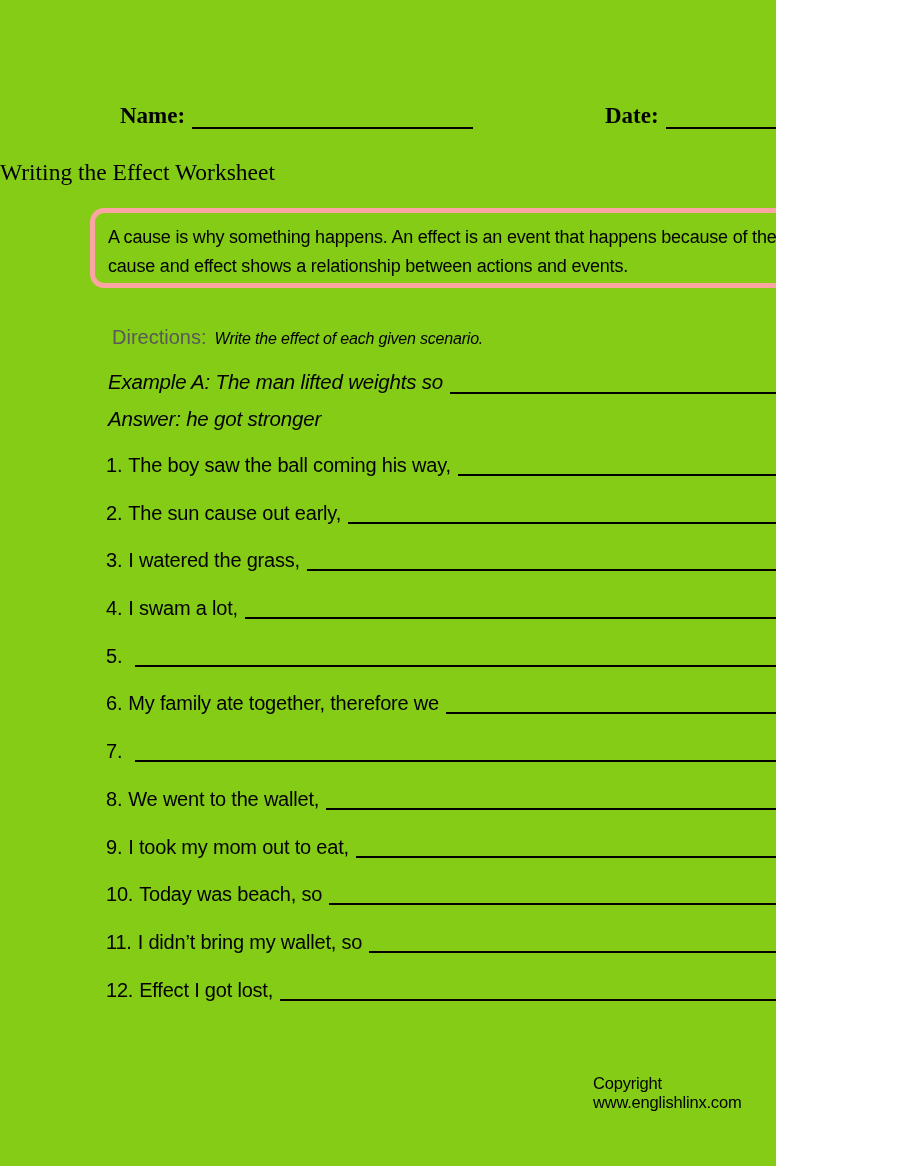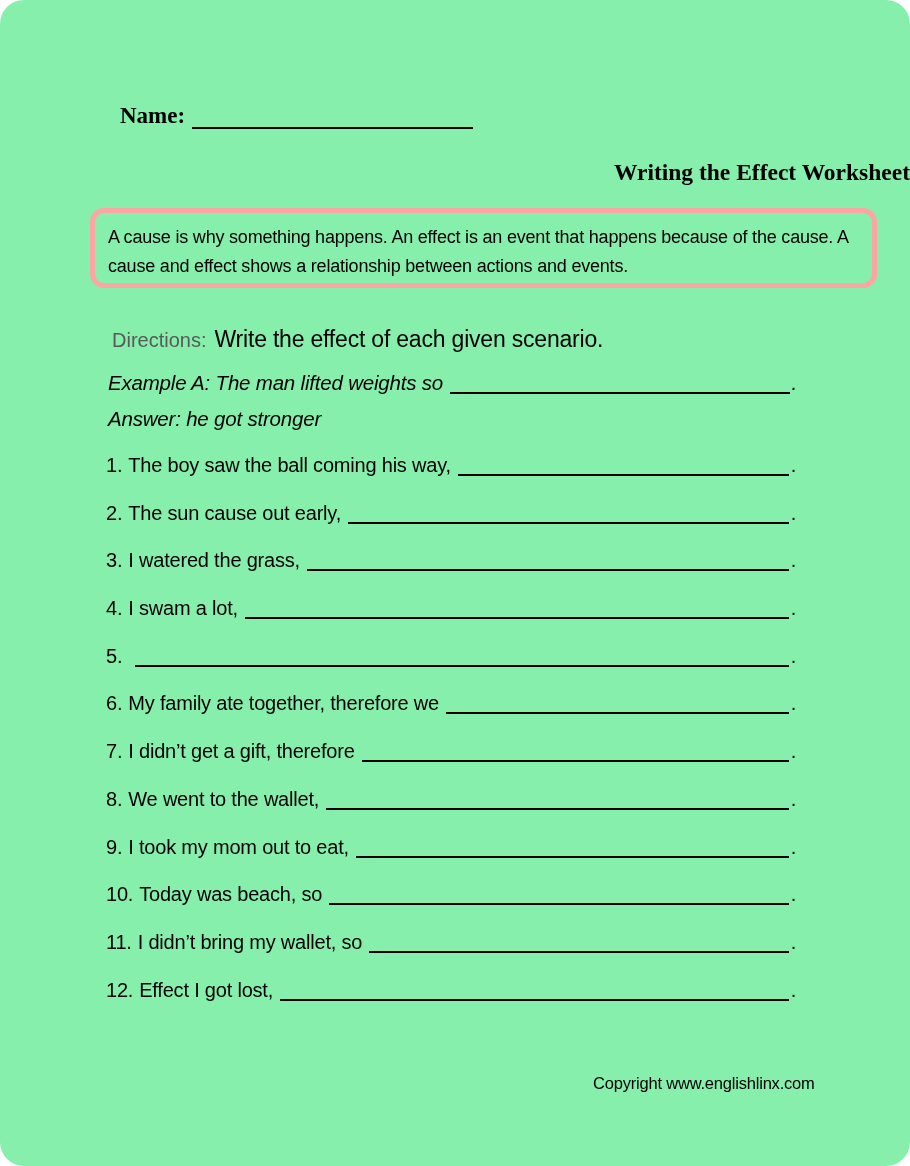--- a/index.html
+++ b/index.html
@@ -1,25 +1,24 @@
 <!DOCTYPE html>
 <html><head>
 <meta charset="utf-8">
 <style>
   * { margin: 0; padding: 0; box-sizing: border-box; }
   html, body { background: #ffffff; }
   .page {
     position: relative;
-    width: 910px;
+    width: 776px;
     height: 1166px;
-    background: #86efac;
+    background: #84cc16;
     font-family: "Liberation Sans", sans-serif;
     color: #000000;
     overflow: hidden;
-    border-radius: 24px;
   }
 
   
   .name-block, .date-block {
     position: absolute;
     top: 103px;
     font-family: "Liberation Serif", serif;
     font-weight: bold;
     font-size: 23px;
     white-space: nowrap;
@@ -35,23 +34,23 @@
   }
   .name-line { width: 281px; }
   .date-line { width: 117px; }
 
   
   .title {
     position: absolute;
     top: 159px;
     left: 0;
     width: 100%;
-    text-align: right;
+    text-align: left;
     font-family: "Liberation Serif", serif;
-    font-weight: bold;
+    font-weight: normal;
     font-size: 23.5px;
   }
 
   
   .def-box {
     position: absolute;
     left: 90px;
     top: 208px;
     width: 787px;
     height: 80px;
@@ -68,34 +67,35 @@
     position: absolute;
     left: 112px;
     top: 326px;
     white-space: nowrap;
   }
   .directions-label {
     font-size: 20px;
     color: #595959;
   }
   .directions-text {
-    font-size: 23px;
+    font-size: 16px;
     color: #000;
     margin-left: 8px;
     letter-spacing: -0.2px;
+    font-style: italic;
   }
 
   
   .example-line {
     position: absolute;
     left: 108px;
     top: 371px;
     width: 689px;
     display: flex;
-    align-items: center;
+    align-items: flex-end;
     height: 23px;
     font-style: italic;
     font-size: 20.5px;
     letter-spacing: -0.2px;
     white-space: nowrap;
   }
   .example-line .blank { margin-left: 7px; }
   .answer-line {
     position: absolute;
     left: 108px;
@@ -131,32 +131,34 @@
   }
   .period { margin-left: 2px; }
 
   
   .copyright {
     position: absolute;
     left: 593px;
     top: 1074px;
     font-size: 16.5px;
     letter-spacing: -0.2px;
-    text-align: center;
   }
 </style>
 </head>
 <body>
 
 <div class="page">
 
   <div class="name-block">
     <span>Name:</span><span class="write-line name-line"></span>
   </div>
 
+  <div class="date-block">
+    <span>Date:</span><span class="write-line date-line"></span>
+  </div>
 
   <div class="title">Writing the Effect Worksheet</div>
 
   <div class="def-box">
     <span>A cause is why something happens. An effect is an event that happens because of the cause. A cause and effect shows a relationship between actions and events.</span>
   </div>
 
   <div class="directions">
     <span class="directions-label">Directions:</span><span class="directions-text">Write the effect of each given scenario.</span>
   </div>
@@ -207,21 +209,20 @@
 
     <div class="item">
       <span class="num">6.</span>
       <span class="txt">My family ate together, therefore we</span>
       <span class="blank"></span>
       <span class="period">.</span>
     </div>
 
     <div class="item">
       <span class="num">7.</span>
-      <span class="txt">I didn’t get a gift, therefore</span>
       <span class="blank"></span>
       <span class="period">.</span>
     </div>
 
     <div class="item">
       <span class="num">8.</span>
       <span class="txt">We went to the wallet,</span>
       <span class="blank"></span>
       <span class="period">.</span>
     </div>

